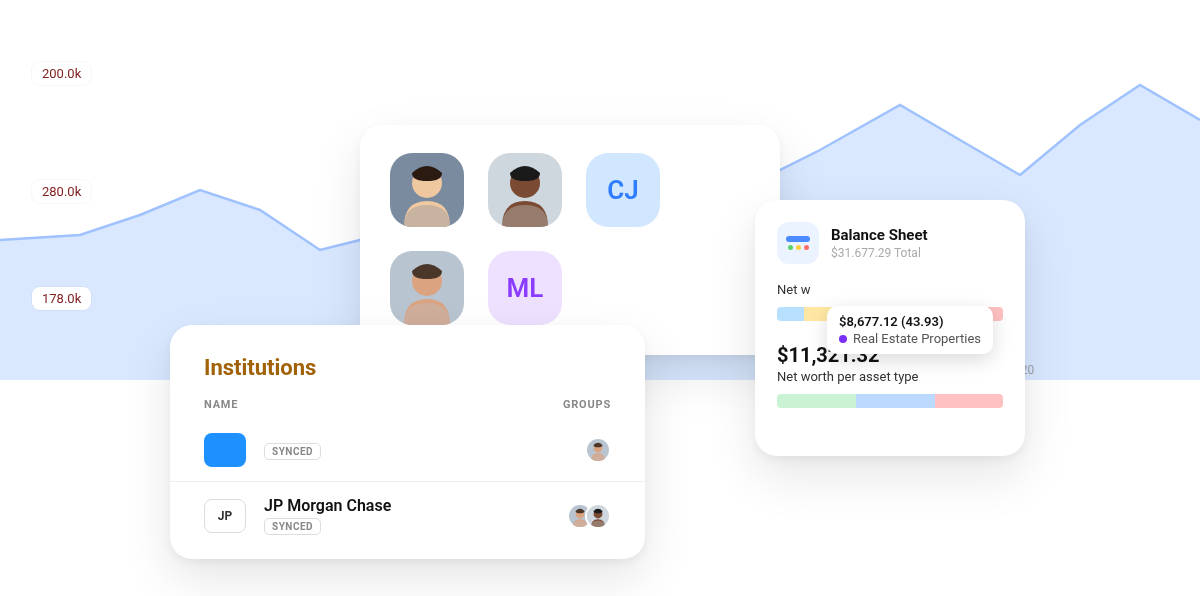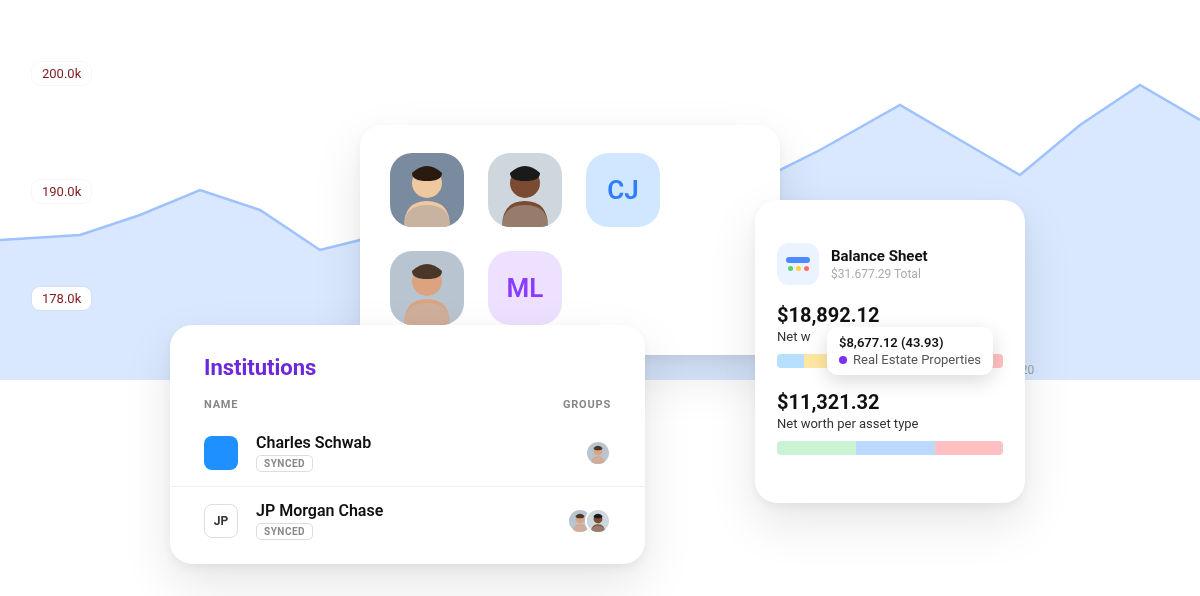--- a/index.html
+++ b/index.html
@@ -78,41 +78,41 @@
 
 .inst-card {
   top: 325px;
   left: 170px;
   width: 475px;
   padding: 30px 0 10px 0;
 }
 .inst-title {
   font-size: 22px;
   font-weight: 700;
-  color: #6d28d9;
+  color: #a16207;
   padding: 0 34px 18px 34px;
 }
 .inst-head {
   display: flex;
   padding: 0 34px 8px 34px;
   font-size: 11px;
   letter-spacing: 0.8px;
   font-weight: 700;
   color: #888;
 }
 .inst-head .c-name { flex: 1; }
 .inst-row {
   display: flex;
   align-items: center;
   padding: 14px 34px;
   gap: 18px;
 }
 .inst-row + .inst-row { border-top: 1px solid #eee; }
 .inst-logo {
-  width: 34px;
+  width: 42px;
   height: 34px;
   border-radius: 8px;
   display: flex;
   align-items: center;
   justify-content: center;
   font-size: 12px;
   font-weight: 700;
   flex-shrink: 0;
 }
 .inst-info { flex: 1; }
@@ -142,21 +142,20 @@
   top: 200px;
   left: 755px;
   width: 270px;
   padding: 22px 22px 26px 22px;
 }
 .balance-head {
   display: flex;
   align-items: center;
   gap: 12px;
   margin-bottom: 18px;
-  margin-top: 21px;
 }
 .balance-icon {
   width: 42px;
   height: 42px;
   border-radius: 12px;
   background: #eaf3ff;
   display: flex;
   flex-direction: column;
   align-items: center;
   justify-content: center;
@@ -194,21 +193,21 @@
 </head>
 <body>
 
 <div class="chart-bg">
   <svg class="chart-svg" viewBox="0 0 1200 380" preserveAspectRatio="none">
     <path id="chart-fill" fill="#d9e8ff" stroke="none" d="M0 240 L80 235 L140 215 L200 190 L260 210 L320 250 L360 240 L420 180 L500 155 L560 175 L620 195 L680 170 L740 190 L820 150 L900 105 L960 140 L1020 175 L1080 125 L1140 85 L1200 120 L 1200 380 L 0 380 Z"></path>
     <path id="chart-line" fill="none" stroke="#9fc2ff" stroke-width="2.5" d="M0 240 L80 235 L140 215 L200 190 L260 210 L320 250 L360 240 L420 180 L500 155 L560 175 L620 195 L680 170 L740 190 L820 150 L900 105 L960 140 L1020 175 L1080 125 L1140 85 L1200 120"></path>
   </svg>
   <div id="yticks">
       <div class="y-tick" style="top: 62px;">200.0k</div>
-      <div class="y-tick" style="top: 180px;">190.0k</div>
+      <div class="y-tick" style="top: 180px;">280.0k</div>
       <div class="y-tick" style="top: 287px;">178.0k</div>
     </div>
   <div class="x-tick" id="xtick" style="left: 1010px;">y '20</div>
 </div>
 
 <div class="card avatars-card" id="avatars-card">
     <div class="avatar">
       <svg viewBox="0 0 74 74">
         <rect width="74" height="74" fill="#7a8ba0"></rect>
         <circle cx="37" cy="30" r="15" fill="#f0c8a0"></circle>
@@ -241,21 +240,21 @@
 
 <div class="card inst-card">
   <div class="inst-title">Institutions</div>
   <div class="inst-head">
     <div class="c-name">NAME</div>
     <div class="c-groups">GROUPS</div>
   </div>
   <div id="inst-rows">
       <div class="inst-row">
         <div class="inst-logo" style="background: rgb(30, 144, 255); color: rgb(255, 255, 255);"></div>
-        <div class="inst-info"><div class="inst-name">Charles Schwab</div><div class="inst-status">SYNCED</div></div>
+        <div class="inst-info"><div class="inst-status">SYNCED</div></div>
         <div class="group-avatars">
           <div class="mini-avatar"><svg viewBox="0 0 74 74">
               <rect width="74" height="74" fill="#b8c4cf"></rect>
               <circle cx="37" cy="30" r="15" fill="#dca380"></circle>
               <path d="M22 20 Q37 6 52 20 Q52 28 37 28 Q22 28 22 20 Z" fill="#4a372a"></path>
               <path d="M14 74 Q14 48 37 48 Q60 48 60 74 Z" fill="#dca380"></path>
               <path d="M14 74 Q14 52 37 52 Q60 52 60 74 Z" fill="#b8c4cf" opacity="0.35"></path>
             </svg></div>
         </div>
       </div>
@@ -292,21 +291,20 @@
         <div class="bi-dot" style="background:#ff6b6b"></div>
       </div>
     </div>
     <div>
       <div class="balance-title">Balance Sheet</div>
       <div class="balance-total">$31.677.29 Total</div>
     </div>
   </div>
   <div id="balance-sections">
       <div class="section">
-        <div class="section-amount">$18,892.12</div>
         <div class="section-label">Net w</div>
         <div class="stack-bar">
           <div class="seg" style="width: 12%; background: rgb(183, 224, 255);"></div>
           <div class="seg" style="width: 16%; background: rgb(255, 231, 163);"></div>
           <div class="seg" style="width: 40%; background: rgb(123, 47, 247);"></div>
           <div class="seg" style="width: 32%; background: rgb(255, 193, 193);"></div>
         </div>
         <div class="tooltip">
           <div class="tooltip-line1">$8,677.12 (43.93)</div>
           <div class="tooltip-line2">

